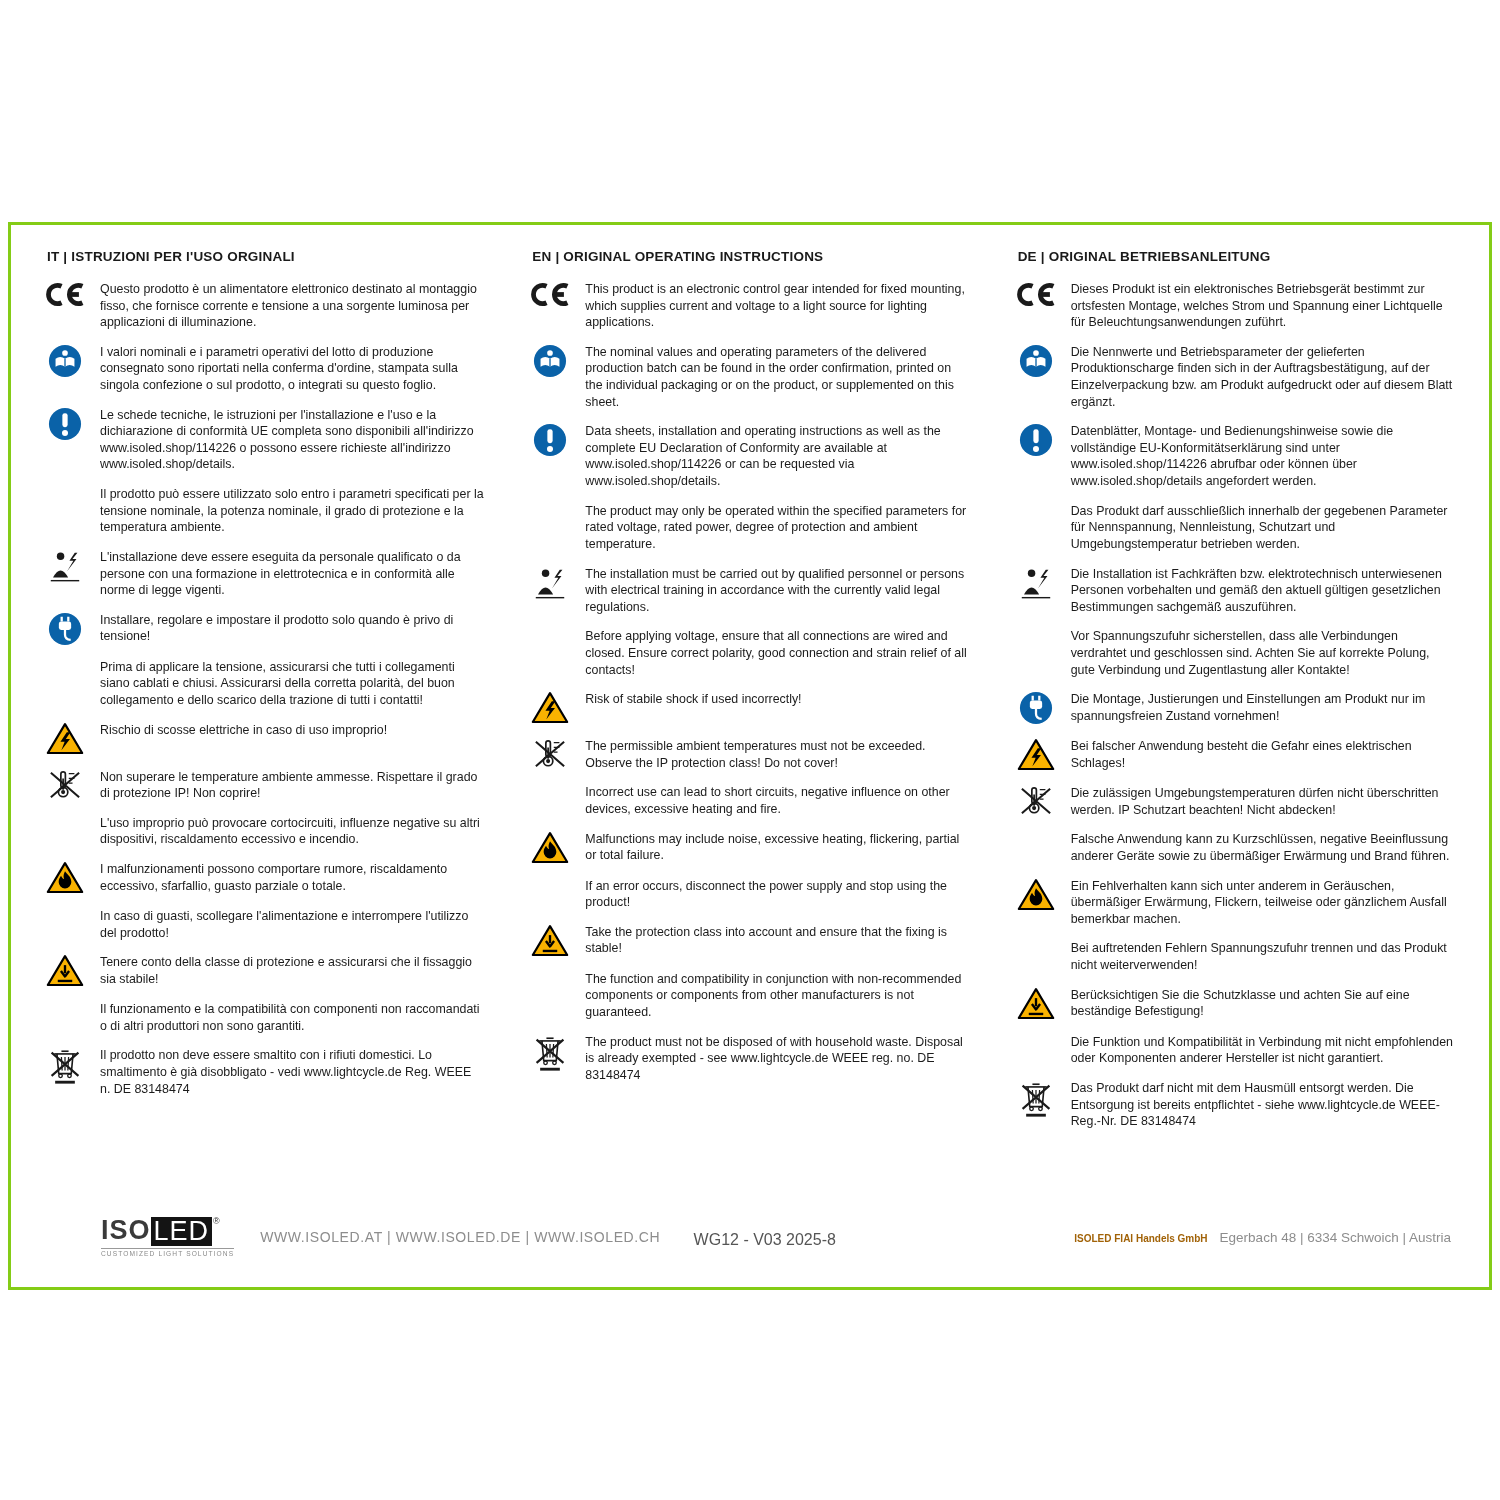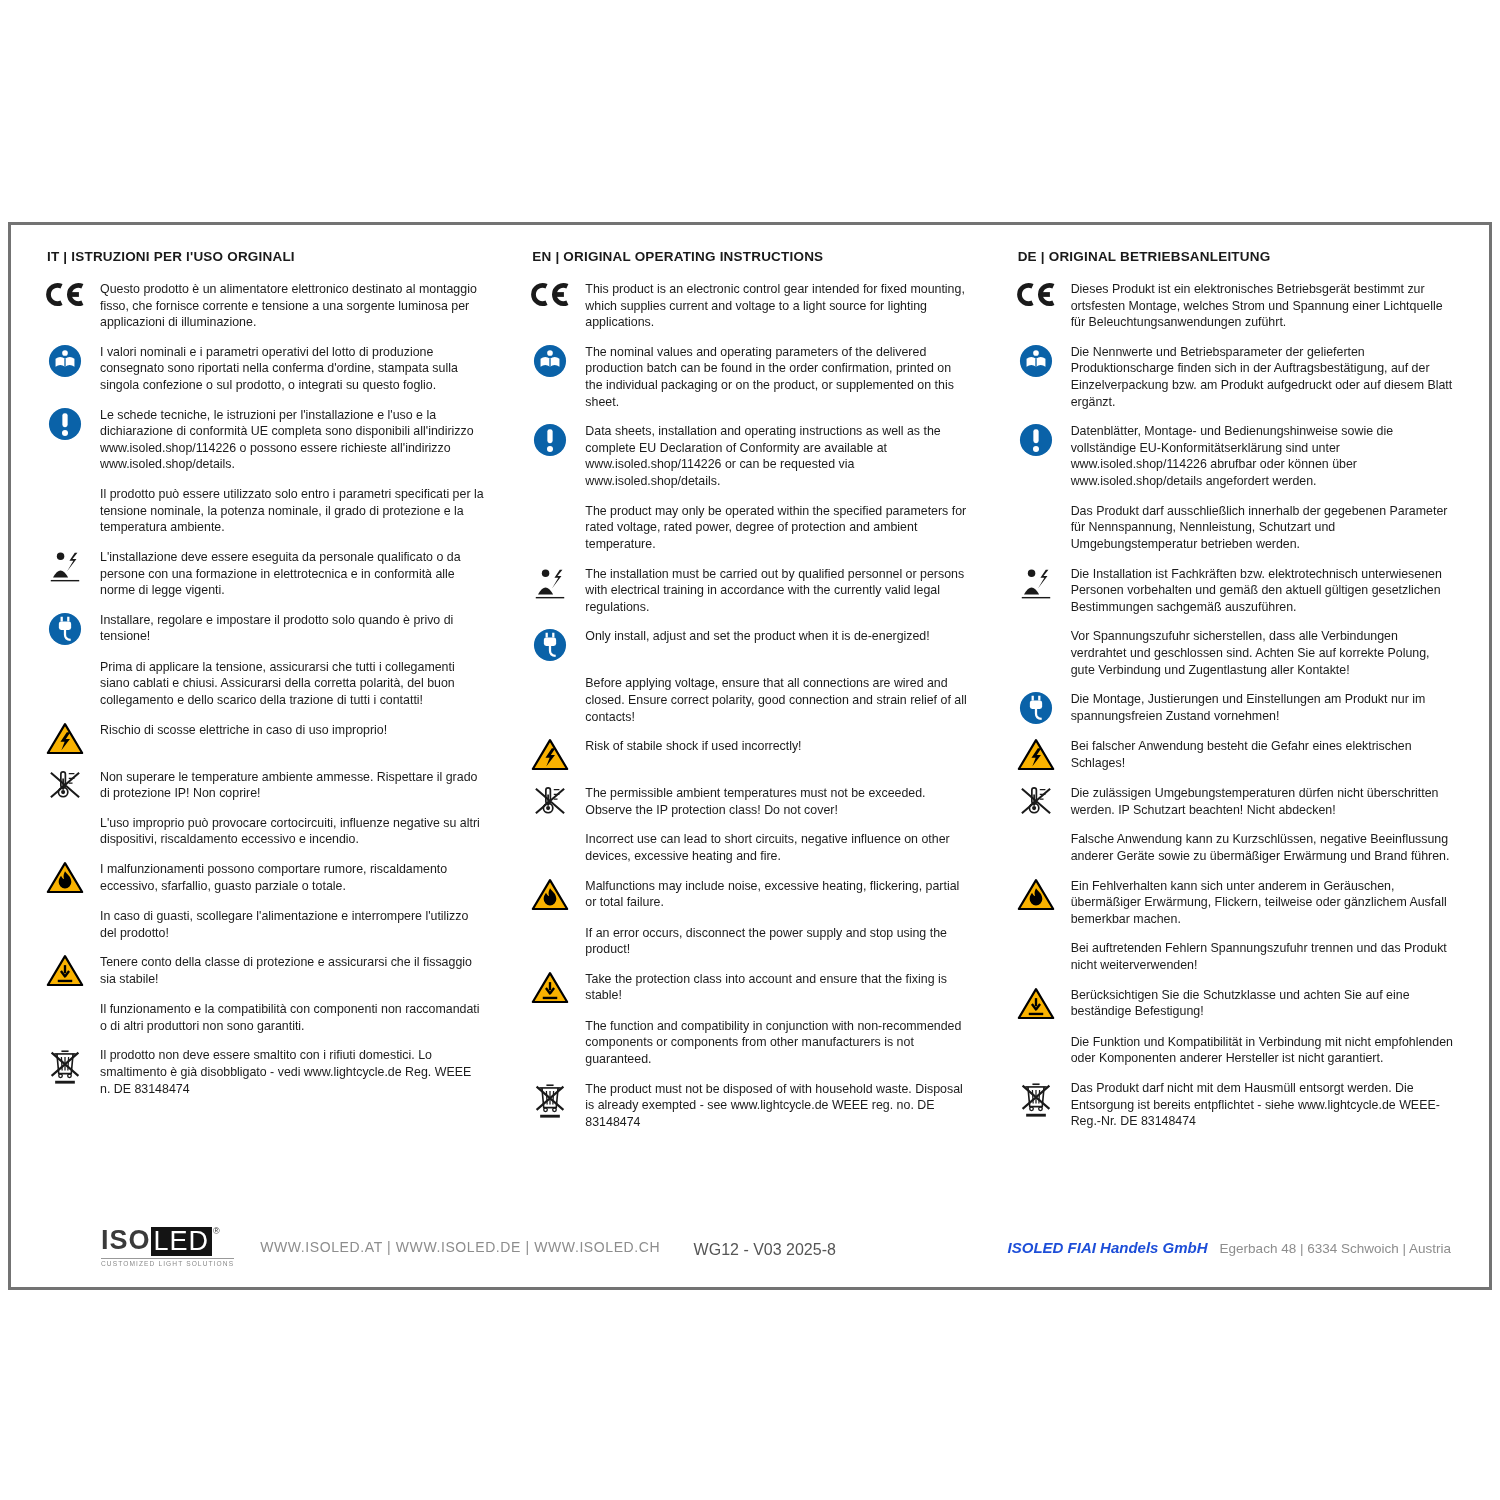--- a/index.html
+++ b/index.html
@@ -7,23 +7,23 @@
     width:1500px; height:1500px;
     background:#ffffff;
     font-family:"Liberation Sans", sans-serif;
     color:#1a1a1a;
     position:relative;
     overflow:hidden;
   }
   .sheet {
     position:absolute;
     left:8px; right:8px; top:222px; height:1068px;
-    border:3px solid #737373;
+    border:3px solid #84cc16;
     background:#fff;
-    padding:24px 34px 14px 34px;
+    padding:24px 34px 24px 34px;
     display:flex; flex-direction:column;
     overflow:hidden;
   }
   .columns { display:flex; gap:46px; flex:1; }
   .col { flex:1; display:flex; flex-direction:column; min-width:0; }
   .col-header {
     font-weight:bold; font-size:13.5px;
     margin-bottom:16px; letter-spacing:0.2px;
     padding-left:2px;
   }
@@ -60,21 +60,21 @@
     white-space:nowrap;
   }
   .doc-code {
     position:absolute; left:46%; top:24px;
     color:#555; font-size:16px; white-space:nowrap;
   }
   .footer-right {
     margin-left:auto;
     display:flex; align-items:baseline; gap:12px; white-space:nowrap;
   }
-  .company { font-weight:bold; color:#1d4ed8; font-size:15px;font-style:italic; }
+  .company { font-weight:bold; color:#a16207; font-size:10px; }
   .address { color:#8d8d8d; font-size:13.5px; }
 </style>
 </head>
 <body>
 
 <div class="sheet">
   <div class="columns" id="columns">
       <div class="col">
         <div class="col-header">IT | ISTRUZIONI PER l'USO ORGINALI</div>
         <div class="row">
@@ -248,31 +248,20 @@
         <div class="row">
           <div class="icon-cell">
             <svg width="32" height="34" viewBox="0 0 36 38">
               <circle cx="13" cy="8" r="4.2" fill="#1a1a1a"></circle>
               <path d="M4.5 32 q8.5 -16 17 0 z" fill="#1a1a1a"></path>
               <path d="M29 4 l-6 9 h4.4 l-7 12 10.5-14 h-4.5 l5.6-7 z" fill="#1a1a1a"></path>
               <path d="M2 35.5 h32" stroke="#1a1a1a" stroke-width="1.6"></path>
             </svg>
           </div>
           <div class="row-text">The installation must be carried out by qualified personnel or persons with electrical training in accordance with the currently valid legal regulations.</div>
-        </div>
-        <div class="row">
-          <div class="icon-cell">
-            <svg width="34" height="34" viewBox="0 0 36 36">
-              <circle cx="18" cy="18" r="17" fill="#0a62a8"></circle>
-              <path d="M14.5 5 v5 M21.5 5 v5" stroke="#fff" stroke-width="2.4"></path>
-              <rect x="11.5" y="10" width="13" height="9" rx="2.5" fill="#fff"></rect>
-              <path d="M18 19 v5 q0 5 6 5.5" stroke="#fff" stroke-width="2.4" fill="none"></path>
-            </svg>
-          </div>
-          <div class="row-text">Only install, adjust and set the product when it is de-energized!</div>
         </div>
         <div class="row">
           <div class="icon-cell"></div>
           <div class="row-text">Before applying voltage, ensure that all connections are wired and closed. Ensure correct polarity, good connection and strain relief of all contacts!</div>
         </div>
         <div class="row">
           <div class="icon-cell">
             <svg width="38" height="34" viewBox="0 0 42 37">
               <path d="M21 2 L40 34 L2 34 Z" fill="#f9b200" stroke="#000" stroke-width="2.4" stroke-linejoin="round"></path>
               <path d="M23 11 l-7 10.5 h4.6 l-3.6 9.5 9.5-12.5 h-4.6 l5-7.5 z" fill="#000"></path>

